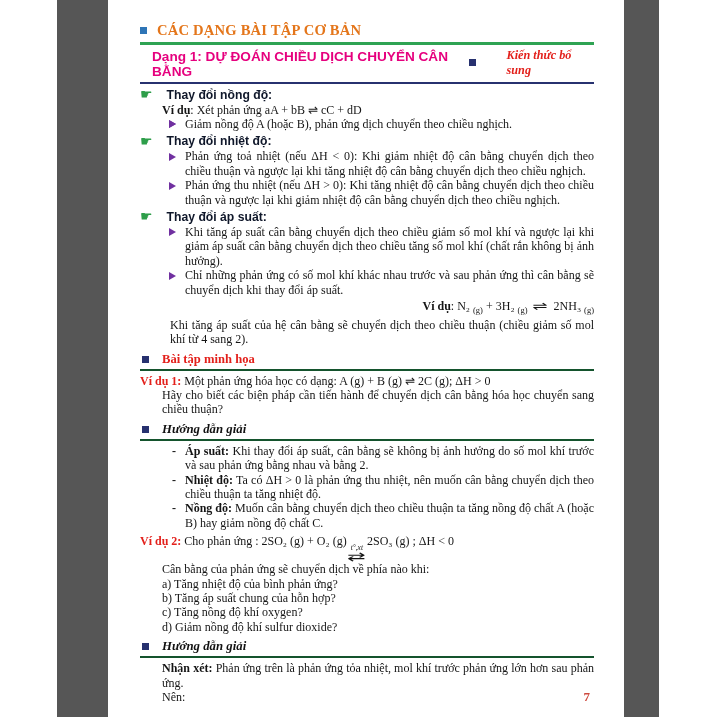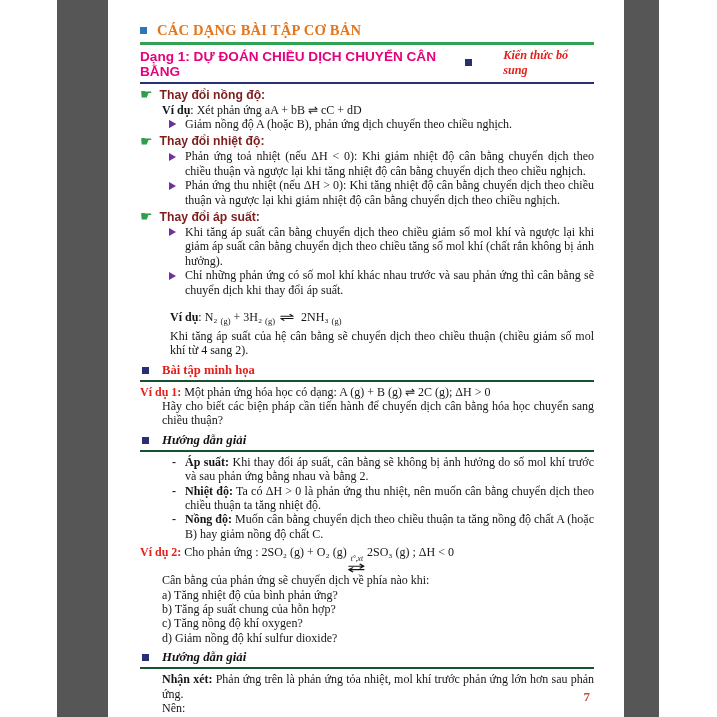--- a/index.html
+++ b/index.html
@@ -13,29 +13,29 @@
   .line{font-size:12px;line-height:14.4px;}
   .just{text-align:justify;}
   .b{font-weight:bold;}
   
   .sec-row{display:flex;align-items:center;gap:10px;margin:0 0 3px 0;}
   .sq{width:7px;height:7px;display:inline-block;flex:0 0 auto;}
   .sq-steel{background:#2E75B6;}
   .sq-navy{background:#27316F;}
   .sec-title{font-weight:bold;font-size:14.6px;color:#E4761B;letter-spacing:.2px;}
   .rule-green{height:2.5px;background:#2FA353;margin:2px 0 3px 0;}
-  .dang-row{display:flex;align-items:flex-end;justify-content:space-between;margin:2px 0 1px 0;}
+  .dang-row{display:flex;align-items:flex-end;justify-content:space-between;margin:2px 0 1px 12px;}
   .dang-title{font-family:"Liberation Sans",sans-serif;font-weight:bold;font-size:13.6px;color:#E6007E;}
   .side-note{display:flex;align-items:center;gap:31px;padding-right:4px;padding-bottom:1px;}
   .side-note-text{color:#E3201B;font-weight:bold;font-style:italic;font-size:12.2px;}
   .rule-navy{height:2px;background:#27316F;margin:3px 0 4px 0;}
   
   .hand-row{display:flex;align-items:center;gap:7px;margin-top:3px;margin-bottom:1px;}
   .hand{color:#2E9E4A;font-size:14px;line-height:13px;font-family:"DejaVu Sans",sans-serif;}
-  .blue-head{color:#7f1d1d;font-weight:bold;font-size:12.2px;font-family:"Liberation Sans",sans-serif;}
+  .blue-head{color:#0f172a;font-weight:bold;font-size:12.2px;font-family:"Liberation Sans",sans-serif;margin-left:7px;}
   .vd{margin-left:22px;}
   .ind{margin-left:30px;}
   .arrow-item{position:relative;margin-left:28px;padding-left:17px;}
   .tri{position:absolute;left:1px;top:3.5px;width:0;height:0;
        border-left:7px solid #7030A0;border-top:4.2px solid transparent;border-bottom:4.2px solid transparent;}
   sub{font-size:8.5px;}
   .eqarr{font-family:"DejaVu Sans",sans-serif;letter-spacing:-1px;display:inline-block;transform:scaleX(1.5);margin:0 7px;}
   
   .head-underline{border-bottom:2px solid #14532d;padding:1px 0 2px 2px;margin:4px 0 3px 0;
                   display:flex;align-items:center;gap:13px;}
@@ -88,21 +88,21 @@
     <div class="line arrow-item just"><span class="tri"></span><span>Phản ứng toả nhiệt (nếu ΔH &lt; 0): Khi giảm nhiệt độ cân bằng chuyển dịch theo chiều thuận và ngược lại khi tăng nhiệt độ cân bằng chuyển dịch theo chiều nghịch.</span></div>
     <div class="line arrow-item just"><span class="tri"></span><span>Phản ứng thu nhiệt (nếu ΔH &gt; 0): Khi tăng nhiệt độ cân bằng chuyển dịch theo chiều thuận và ngược lại khi giảm nhiệt độ cân bằng chuyển dịch theo chiều nghịch.</span></div>
 
     <div class="hand-row">
       <span class="hand">☛</span>
       <span class="blue-head">Thay đổi áp suất:</span>
     </div>
     <div class="line arrow-item just"><span class="tri"></span><span>Khi tăng áp suất cân bằng chuyển dịch theo chiều giảm số mol khí và ngược lại khi giảm áp suất cân bằng chuyển dịch theo chiều tăng số mol khí (chất rắn không bị ảnh hưởng).</span></div>
     <div class="line arrow-item just"><span class="tri"></span><span>Chỉ những phản ứng có số mol khí khác nhau trước và sau phản ứng thì cân bằng sẽ chuyển dịch khi thay đổi áp suất.</span></div>
 
-    <div class="line ind" style="margin-top:13px;">
+    <div class="line ind" style="margin-top:2px;text-align:right;">
       <span class="b">Ví dụ</span><span>: </span><span>N₂ </span><sub>(g)</sub><span> + 3H₂ </span><sub>(g)</sub><span class="eqarr">⇌</span><span> 2NH₃ </span><sub>(g)</sub>
     </div>
     <div class="line ind just">Khi tăng áp suất của hệ cân bằng sẽ chuyển dịch theo chiều thuận (chiều giảm số mol khí từ 4 sang 2).</div>
 
     <div class="head-underline">
       <span class="sq sq-navy"></span>
       <span class="red-head">Bài tập minh họa</span>
     </div>
 
     <div class="line"><span class="red-label">Ví dụ 1:</span><span> Một phản ứng hóa học có dạng:  A (g) +  B (g) ⇌ 2C (g);  ΔH &gt; 0</span></div>

